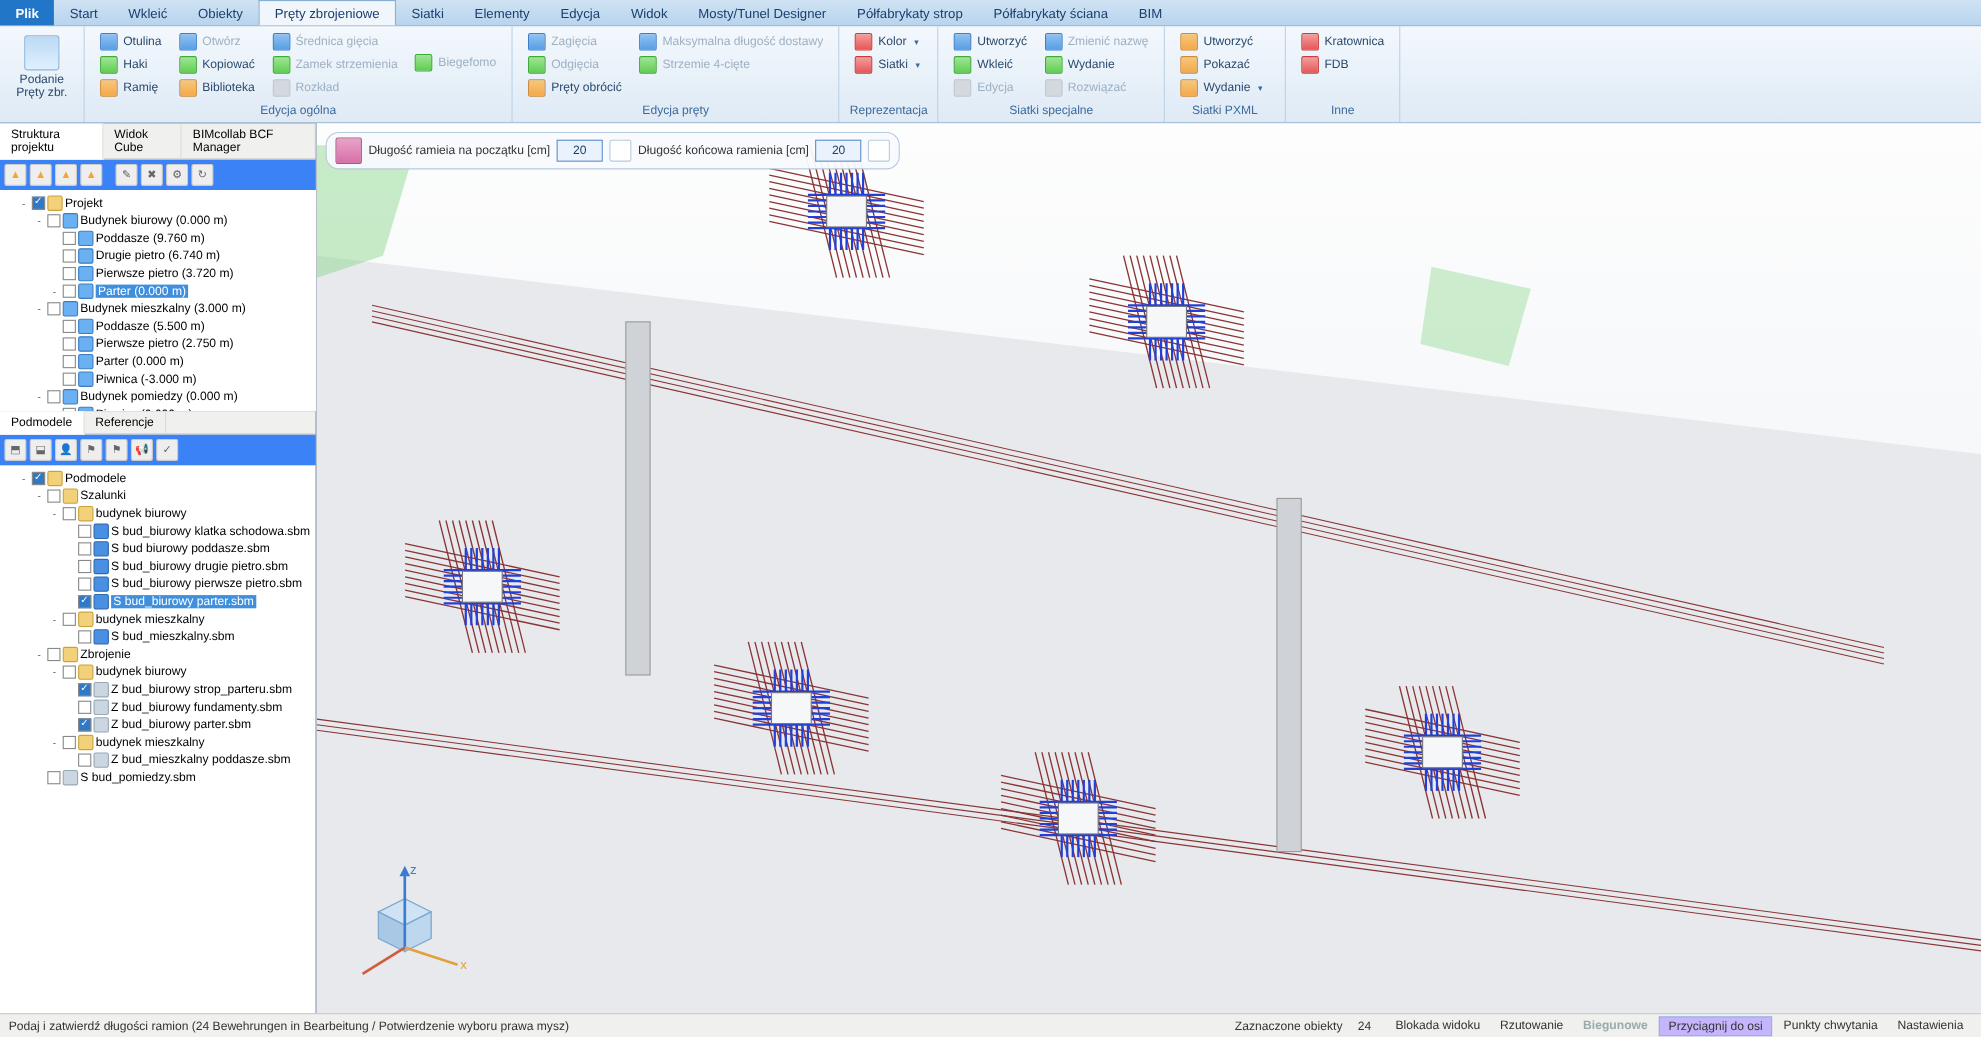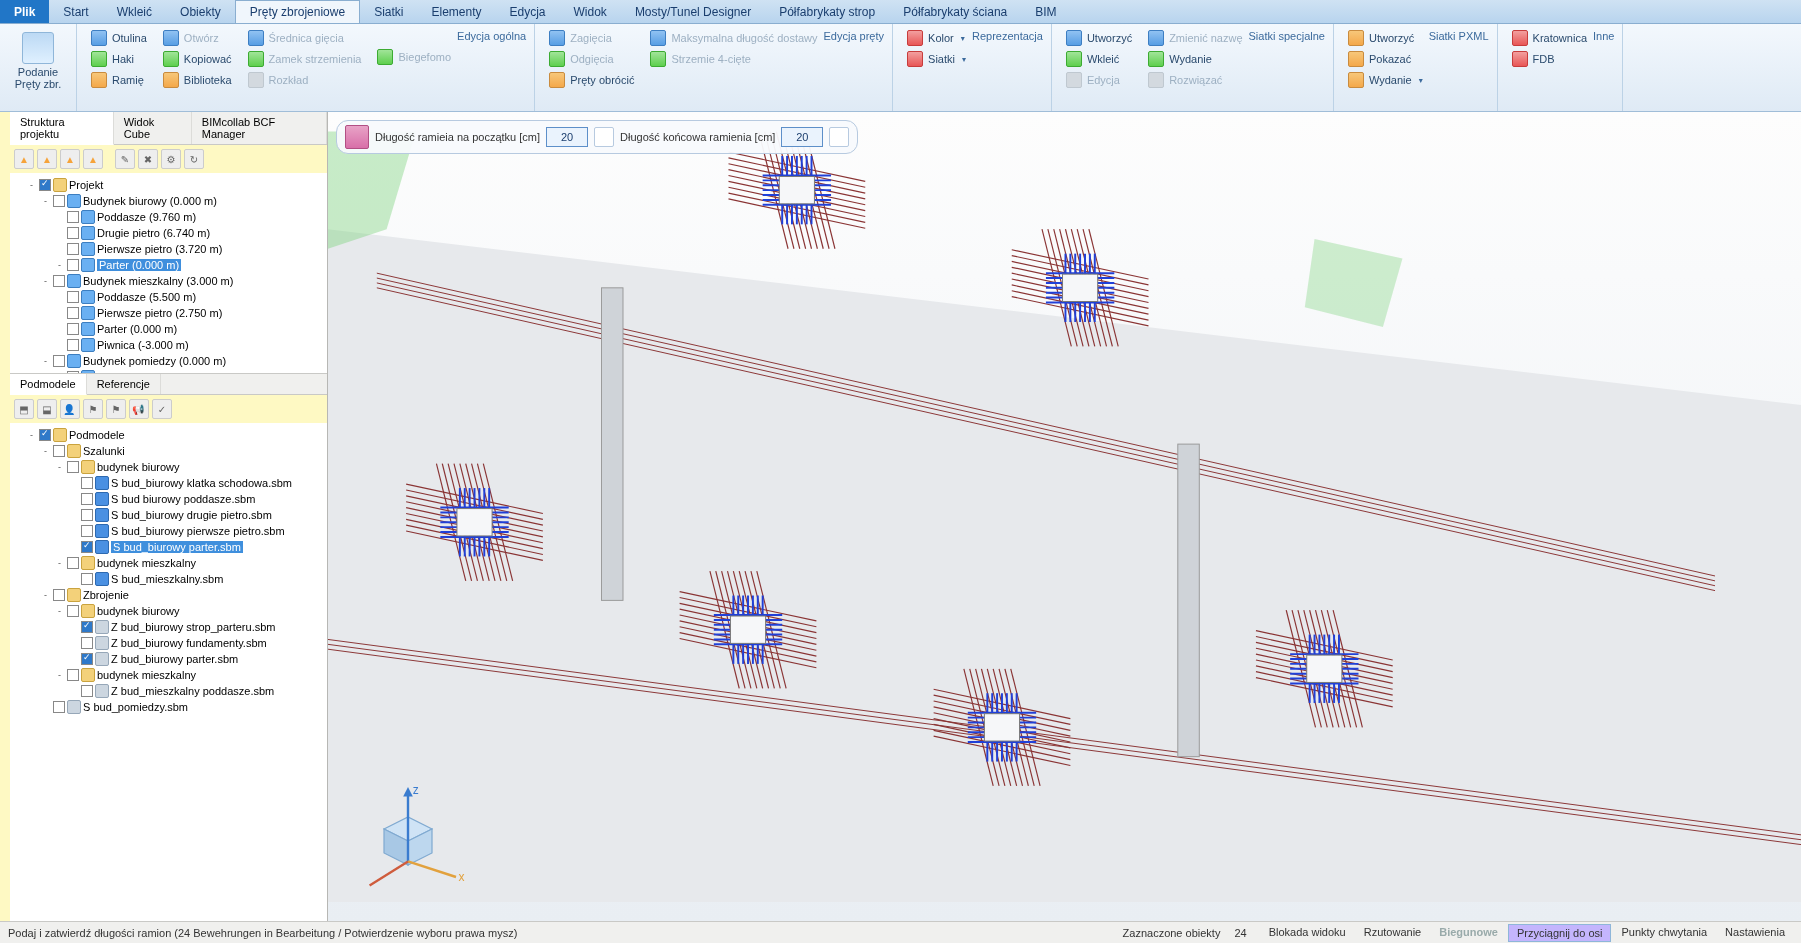--- a/index.html
+++ b/index.html
@@ -36,21 +36,21 @@
 
 .ribbon {
   height: 88px;
   background: linear-gradient(#f3f8fd, #dfeaf5);
   border-bottom: 1px solid #a0bdd8;
   display: flex;
   align-items: stretch;
 }
 .ribbon-group {
   display: flex;
-  flex-direction: row;
+  flex-direction: column;
   padding: 4px 8px;
   border-right: 1px solid #bcd2e6;
   justify-content: space-between;
 }
 .ribbon-group-controls {
   display: flex;
   align-items: flex-start;
   gap: 4px;
   flex:1;
 }
@@ -110,27 +110,26 @@
 
 
 .main {
   flex: 1;
   display: flex;
   overflow: hidden;
 }
 
 
 .left-panel {
-  width: 328px;
-  background: #fef9c3;
+  width: 288px;
+  background: #3b82f6;
   border-right: 1px solid #b7b7b4;
   display: flex;
   flex-direction: column;
   overflow: hidden;
-  padding-left: 10px;
 }
 .panel-tabs {
   display: flex;
   background: #f0f0ee;
   border-bottom: 1px solid #c9c9c6;
 }
 .panel-tab {
   padding: 4px 10px;
   font-size: 11px;
   cursor: pointer;

